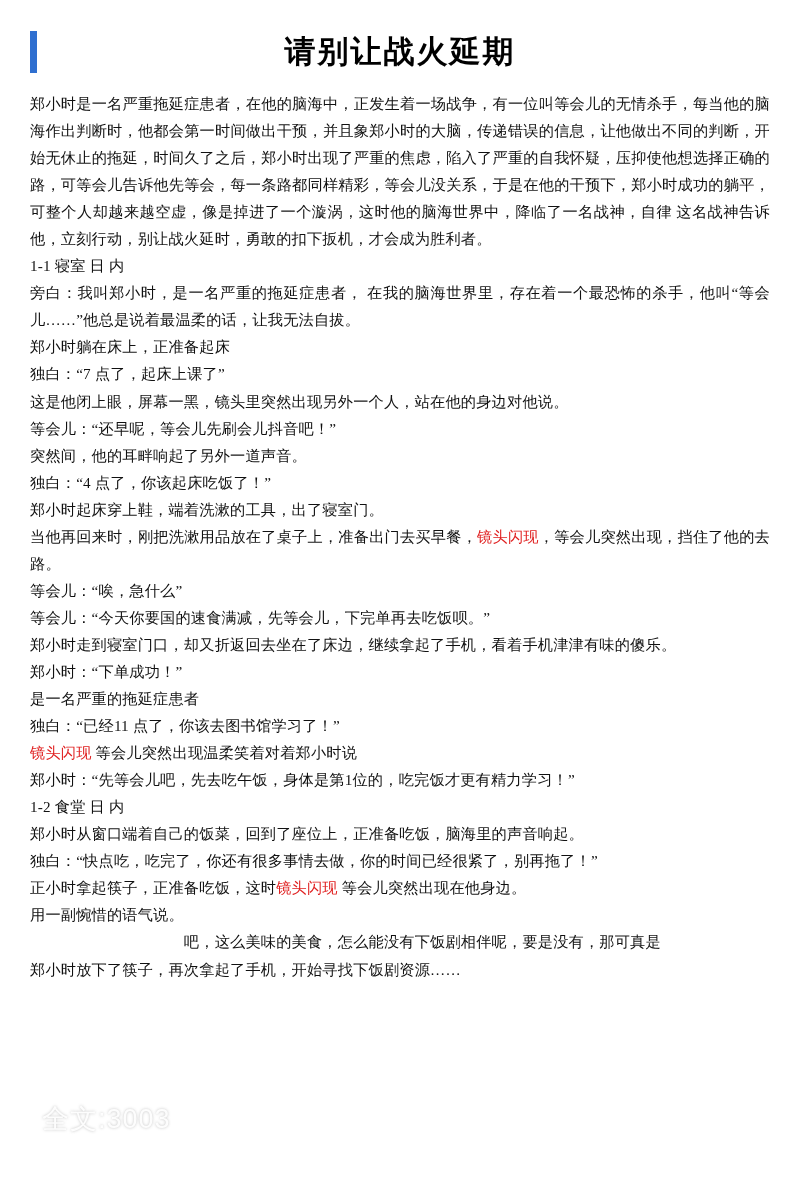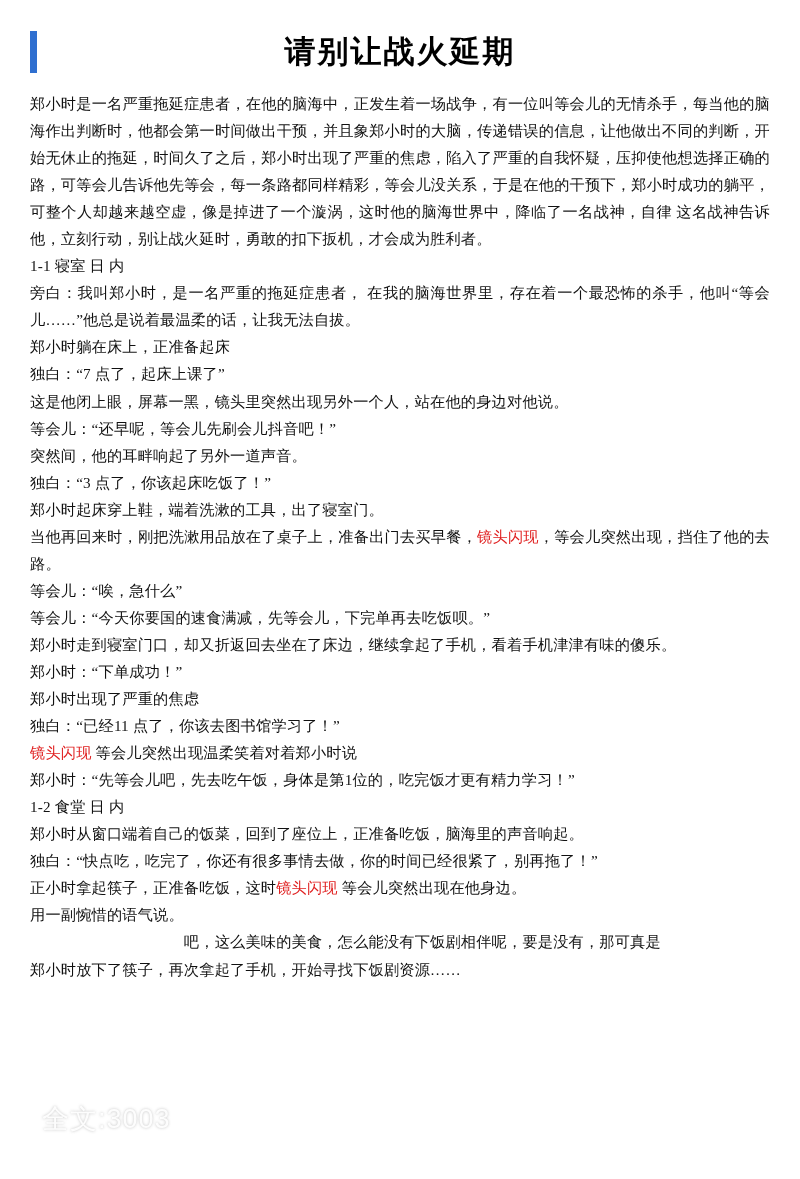--- a/index.html
+++ b/index.html
@@ -85,28 +85,28 @@
 
   <div class="body-text" id="body-content">
       <p>郑小时是一名严重拖延症患者，在他的脑海中，正发生着一场战争，有一位叫等会儿的无情杀手，每当他的脑海作出判断时，他都会第一时间做出干预，并且象郑小时的大脑，传递错误的信息，让他做出不同的判断，开始无休止的拖延，时间久了之后，郑小时出现了严重的焦虑，陷入了严重的自我怀疑，压抑使他想选择正确的路，可等会儿告诉他先等会，每一条路都同样精彩，等会儿没关系，于是在他的干预下，郑小时成功的躺平，可整个人却越来越空虚，像是掉进了一个漩涡，这时他的脑海世界中，降临了一名战神，自律 这名战神告诉他，立刻行动，别让战火延时，勇敢的扣下扳机，才会成为胜利者。</p>
       <p>1-1 寝室  日  内</p>
       <p>旁白：我叫郑小时，是一名严重的拖延症患者，  在我的脑海世界里，存在着一个最恐怖的杀手，他叫“等会儿……”他总是说着最温柔的话，让我无法自拔。</p>
       <p>郑小时躺在床上，正准备起床</p>
       <p>独白：“7 点了，起床上课了”</p>
       <p>这是他闭上眼，屏幕一黑，镜头里突然出现另外一个人，站在他的身边对他说。</p>
       <p>等会儿：“还早呢，等会儿先刷会儿抖音吧！”</p>
       <p>突然间，他的耳畔响起了另外一道声音。</p>
-      <p>独白：“3 点了，你该起床吃饭了！”</p>
+      <p>独白：“4 点了，你该起床吃饭了！”</p>
       <p>郑小时起床穿上鞋，端着洗漱的工具，出了寝室门。</p>
       <p><span>当他再回来时，刚把洗漱用品放在了桌子上，准备出门去买早餐，</span><span class="red">镜头闪现</span><span>，等会儿突然出现，挡住了他的去路。</span></p>
       <p>等会儿：“唉，急什么”</p>
       <p>等会儿：“今天你要国的速食满减，先等会儿，下完单再去吃饭呗。”</p>
       <p>郑小时走到寝室门口，却又折返回去坐在了床边，继续拿起了手机，看着手机津津有味的傻乐。</p>
       <p>郑小时：“下单成功！”</p>
-      <p>郑小时出现了严重的焦虑</p>
+      <p>是一名严重的拖延症患者</p>
       <p>独白：“已经11 点了，你该去图书馆学习了！”</p>
       <p><span class="red">镜头闪现</span><span>  等会儿突然出现温柔笑着对着郑小时说</span></p>
       <p>郑小时：“先等会儿吧，先去吃午饭，身体是第1位的，吃完饭才更有精力学习！”</p>
       <p>1-2 食堂  日  内</p>
       <p>郑小时从窗口端着自己的饭菜，回到了座位上，正准备吃饭，脑海里的声音响起。</p>
       <p>独白：“快点吃，吃完了，你还有很多事情去做，你的时间已经很紧了，别再拖了！”</p>
       <p><span>正小时拿起筷子，正准备吃饭，这时</span><span class="red">镜头闪现</span><span>  等会儿突然出现在他身边。</span></p>
       <p>用一副惋惜的语气说。</p>
       <p>　　　　　　　　　　吧，这么美味的美食，怎么能没有下饭剧相伴呢，要是没有，那可真是</p>
       <p>郑小时放下了筷子，再次拿起了手机，开始寻找下饭剧资源……</p>

